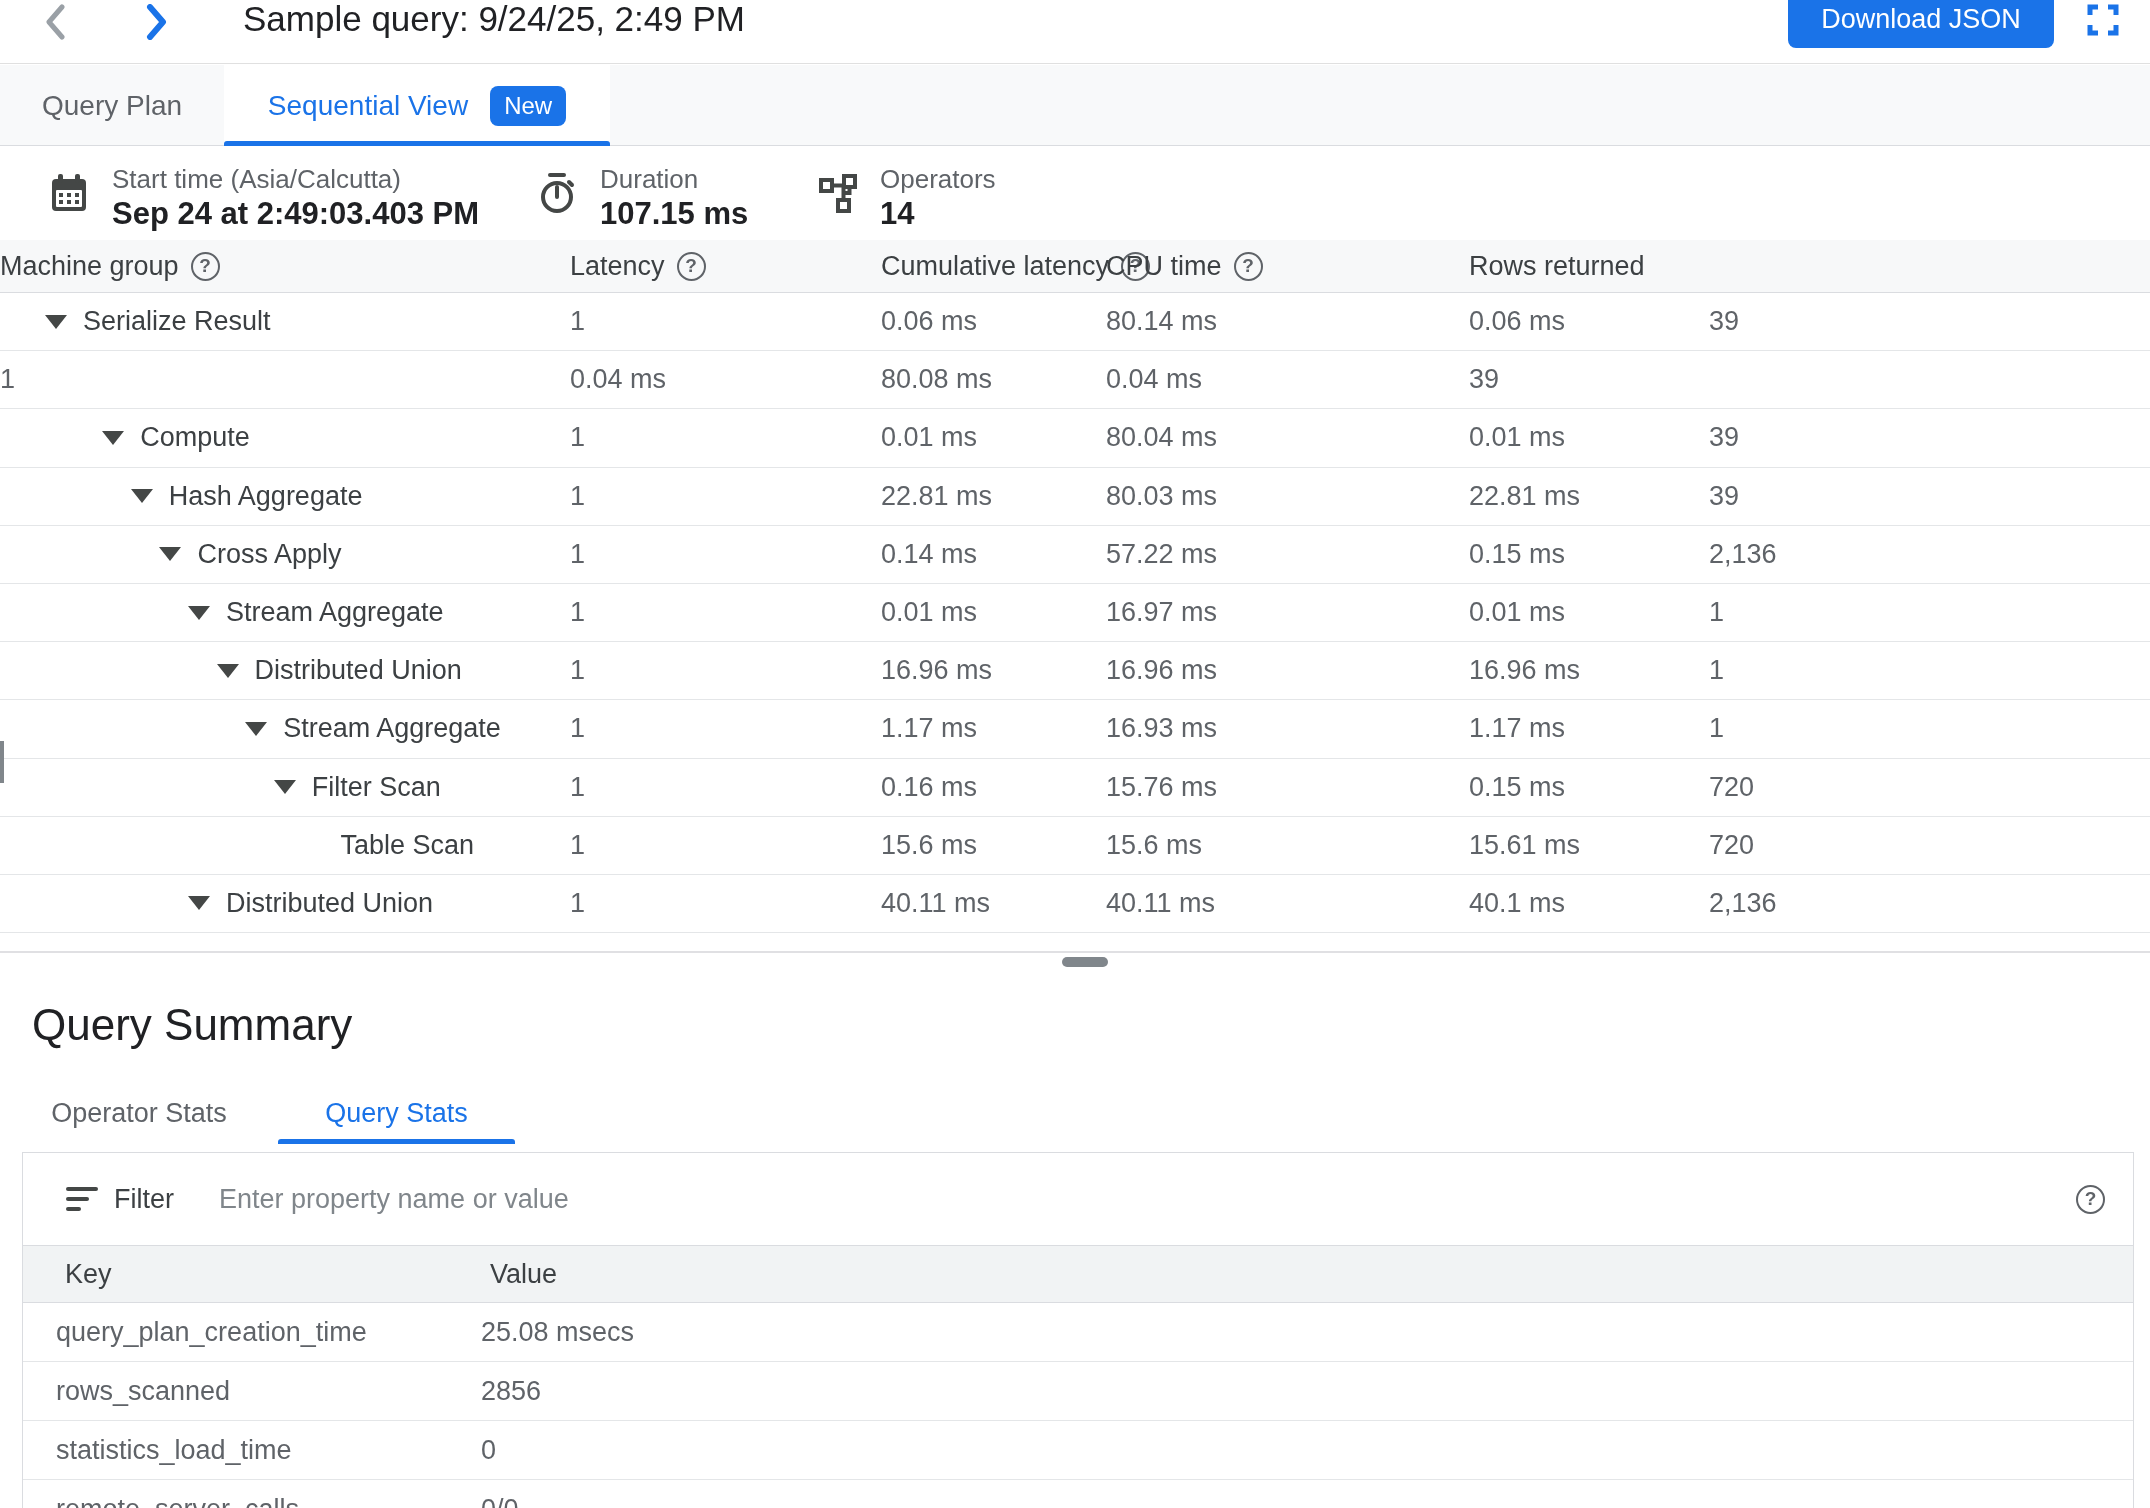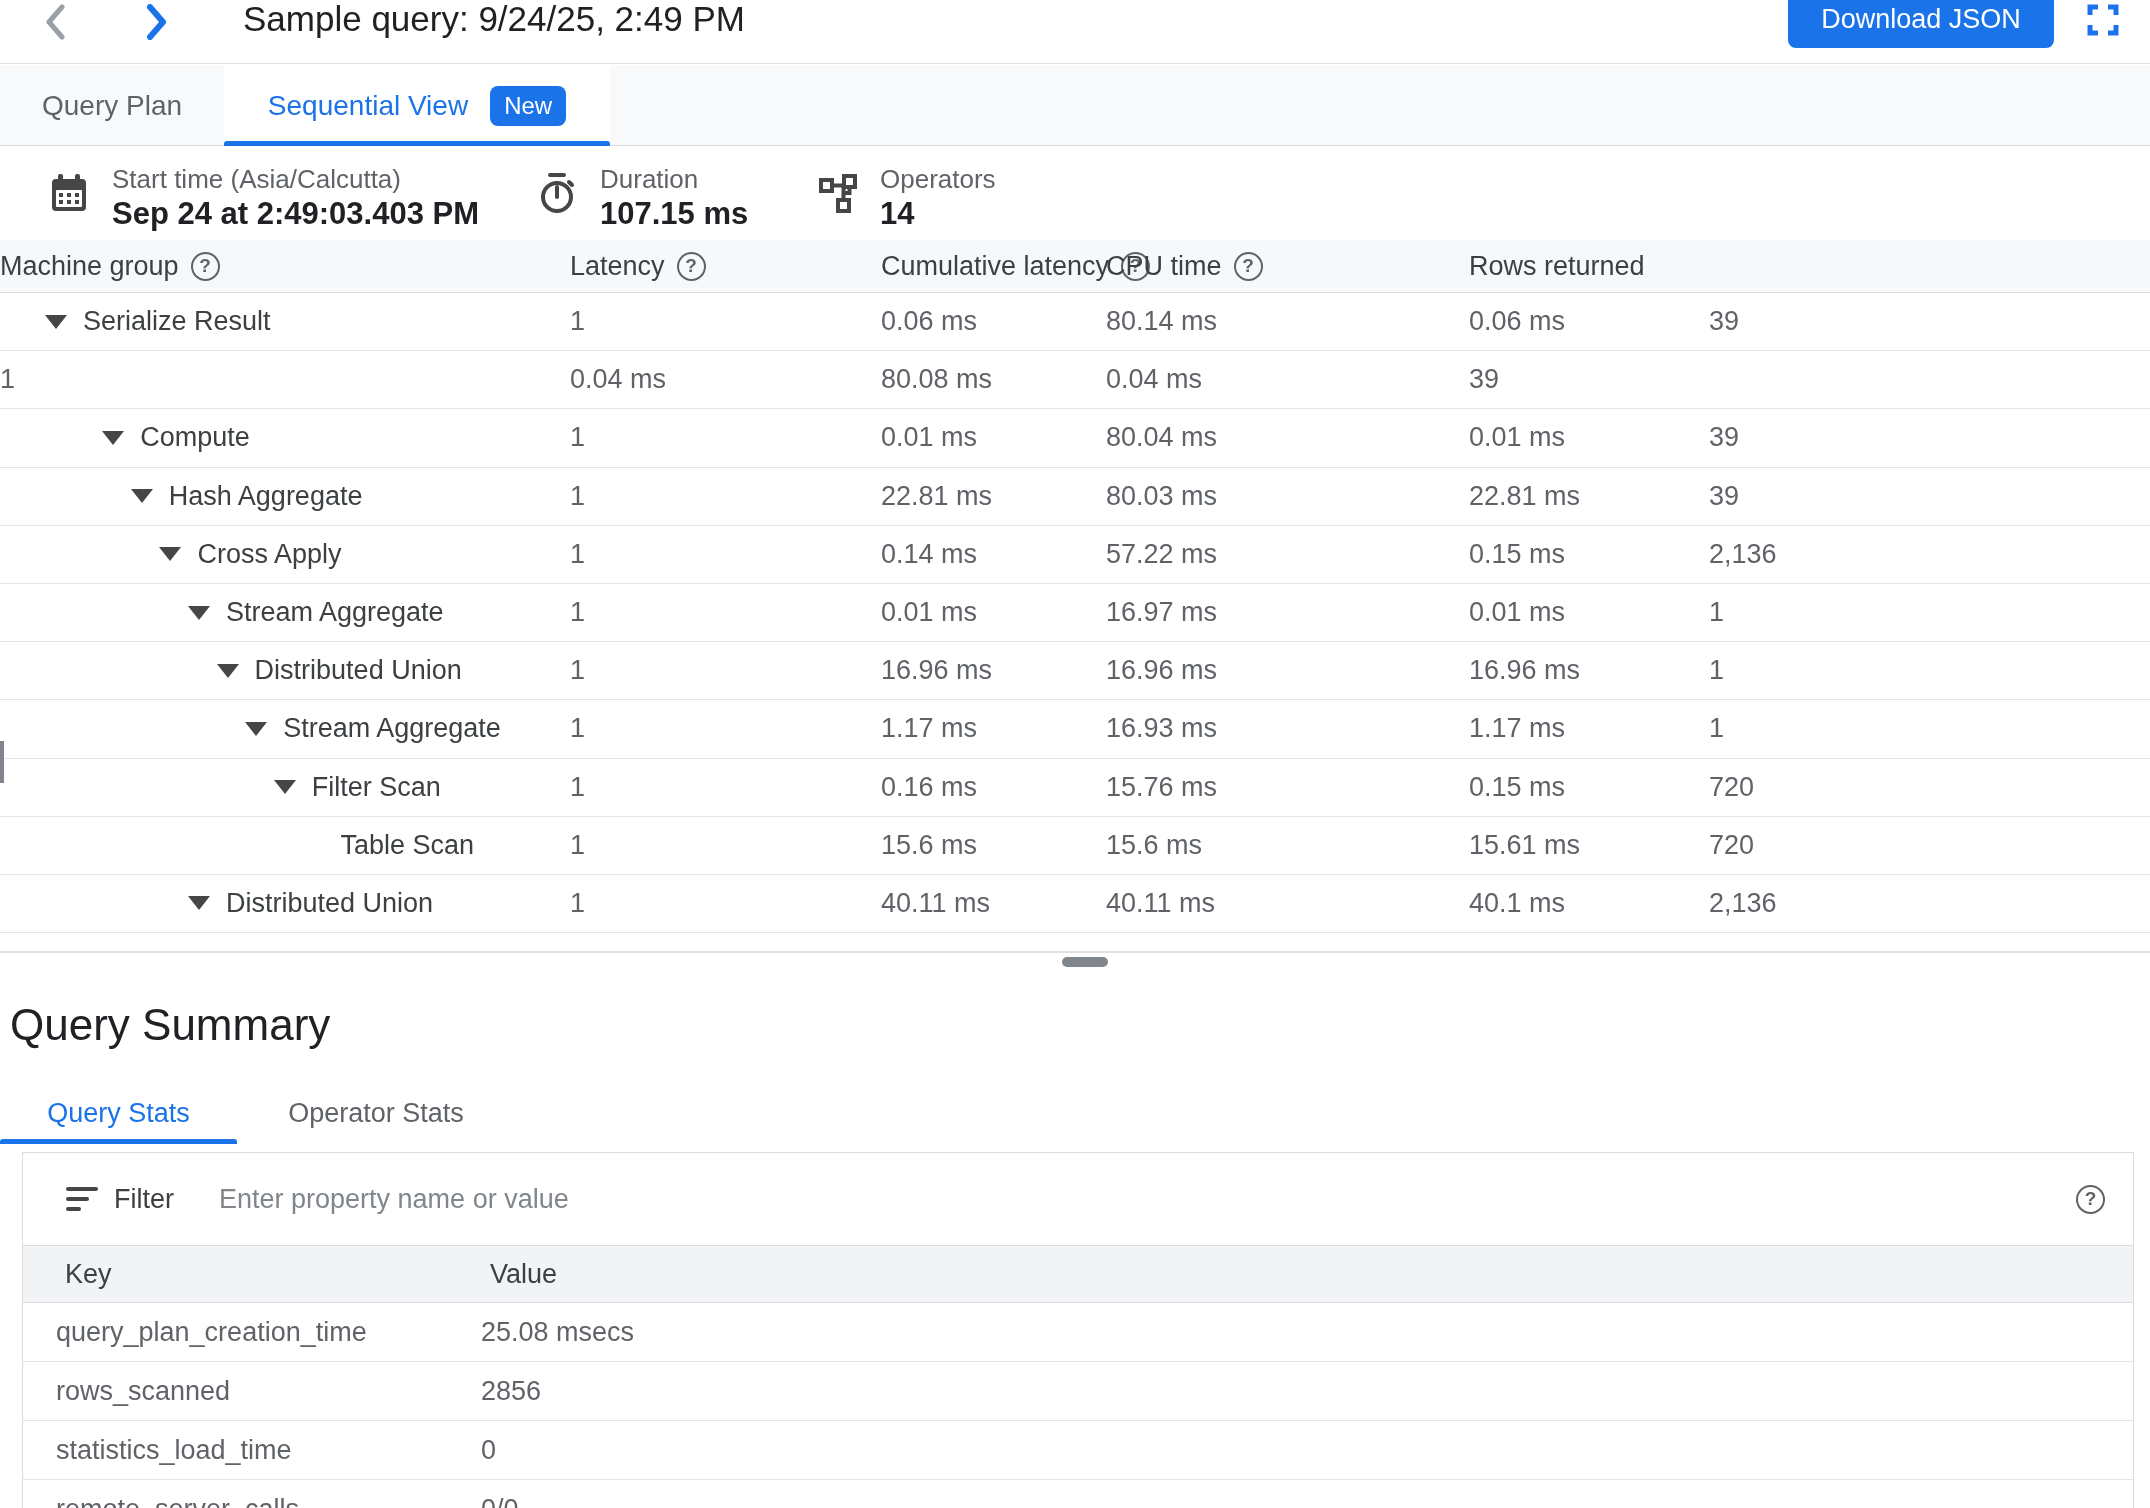--- a/index.html
+++ b/index.html
@@ -55,21 +55,21 @@
   .tri{width:0;height:0;border:11px solid transparent;border-top:14px solid var(--icon);border-bottom:none;
     margin-right:16px;flex:0 0 auto;cursor:pointer;}
   .tri-spacer{width:22px;margin-right:16px;flex:0 0 auto;}
 
   
   .divider-line{position:absolute;top:951px;left:0;width:2150px;border-top:2px solid #e0e0e3;}
   .drag-handle{position:absolute;top:957px;left:1062px;width:46px;height:10px;border-radius:5px;background:var(--handle);cursor:row-resize;}
   .scroll-thumb{position:absolute;top:741px;left:0;width:4px;height:42px;background:var(--handle);}
 
   
-  .qs-title{position:absolute;top:1000px;left:10px;font-size:44px;color:var(--text-dark);}
+  .qs-title{position:absolute;top:1000px;left:32px;font-size:44px;color:var(--text-dark);}
   .qs-tabs{position:absolute;top:1083px;left:0;height:60px;display:flex;}
   .qs-tab{height:60px;display:flex;align-items:center;justify-content:center;font-size:27px;font-weight:500;
     color:var(--text-muted);position:relative;cursor:pointer;}
   .qs-tab.t1{width:237px;} .qs-tab.t2{width:278px;}
   .qs-tab.active{color:var(--accent);}
   .qs-tab.active::after{content:"";position:absolute;left:0;bottom:-1px;width:100%;height:5px;background:var(--accent);border-radius:3px 3px 0 0;}
 
   .qs-card{position:absolute;top:1152px;left:22px;width:2112px;height:420px;border:1px solid var(--border);border-bottom:none;background:#fff;}
   .filter-row{height:92px;display:flex;align-items:center;padding:0 28px 0 43px;}
   .filter-ico{width:34px;height:26px;color:var(--icon);flex:0 0 auto;}
@@ -316,22 +316,22 @@
     </div>
 
   <div class="scroll-thumb"></div>
 
   <div class="divider-line"></div>
   <div class="drag-handle"></div>
 
   <div class="qs-title">Query Summary</div>
 
   <div class="qs-tabs">
+    <div class="qs-tab t2">Operator Stats</div>
     <div class="qs-tab t1 active">Query Stats</div>
-    <div class="qs-tab t2">Operator Stats</div>
   </div>
 
   <div class="qs-card">
     <div class="filter-row">
       <span class="filter-ico">
         <svg width="34" height="26" viewBox="0 0 34 26">
           <g stroke="currentColor" stroke-width="4" stroke-linecap="round">
             <line x1="2" y1="3" x2="30" y2="3"></line>
             <line x1="2" y1="13" x2="21" y2="13"></line>
             <line x1="2" y1="23" x2="13" y2="23"></line>

